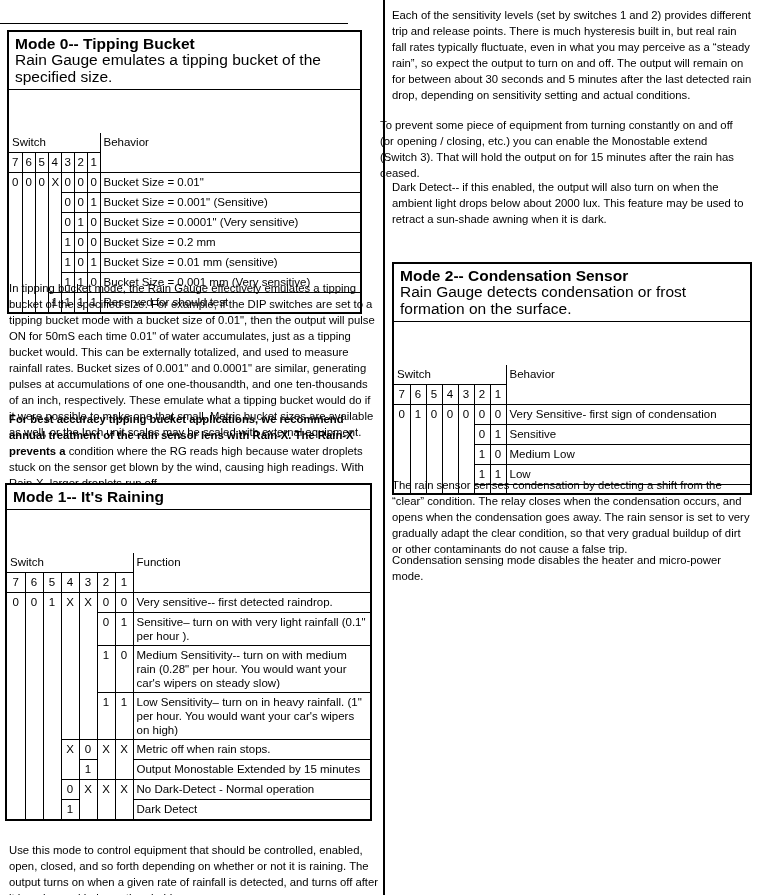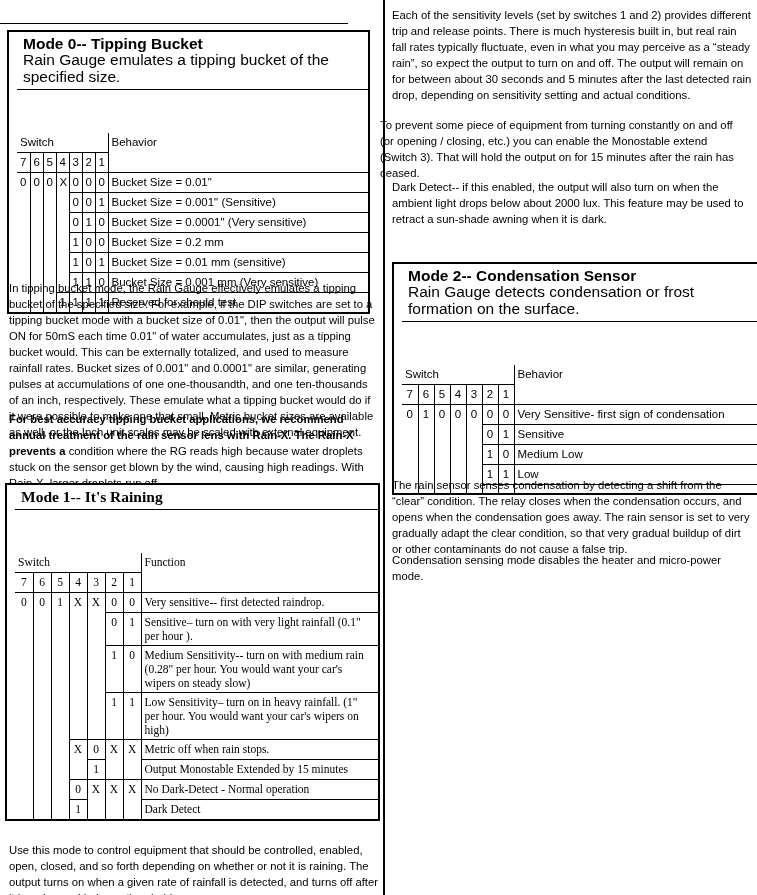--- a/index.html
+++ b/index.html
@@ -6,21 +6,21 @@
   .page {
     position:relative; width:757px; height:895px; background:#fff;
     font-family:"Liberation Sans", sans-serif; color:#000; overflow:hidden;
   }
   .toprule { position:absolute; left:0; top:23px; width:348px; height:1px; background:#000; }
   .divider { position:absolute; left:383px; top:0; width:2px; height:895px; background:#000; }
 
   .para { position:absolute; font-size:11.3px; line-height:16px; color:#000; }
   .boldlead { font-weight:bold; }
 
-  .box { position:absolute; border:2px solid #000; background:#fff;padding-left:8px; }
+  .box { position:absolute; border:2px solid #000; background:#fff; }
   .tbl-title { padding:3px 6px 4px 6px; border-bottom:1px solid #000; }
   .t1 { font-weight:bold; font-size:15.5px; line-height:17px; }
   .t2 { font-size:15.5px; line-height:16.5px; }
 
   table.grid { border-collapse:collapse; border:hidden; table-layout:fixed; width:100%;margin-top:43px; }
   table.grid td {
     border:1px solid #000; font-size:11.5px; line-height:14px;
     vertical-align:top; padding:2px 3px; word-wrap:break-word;
   }
   td.d { text-align:center; padding:2px 0; }
@@ -121,21 +121,21 @@
         <td class="lbl">Reserved for should test</td>
       </tr>
     </tbody>
       </table>
   </div>
 
   <div class="para" style="left:9px; top:280px; width:368px;">In tipping bucket mode, the Rain Gauge effectively emulates a tipping bucket of the specified size.  For example, if the DIP switches are set to a tipping bucket mode with a bucket size of 0.01", then the output will pulse ON for 50mS each time 0.01" of water accumulates, just as a tipping bucket would.  This can be externally totalized, and used to measure rainfall rates.  Bucket sizes of 0.001" and 0.0001" are similar, generating pulses at accumulations of one one-thousandth, and one ten-thousands of an inch, respectively.  These emulate what a tipping bucket would do if it were possible to make one that small.  Metric bucket sizes are available as well, or the Inch unit scales may be scaled with external equipment.</div>
 
   <div class="para" style="left:9px; top:411px; width:368px;"><span class="boldlead">For best accuracy tipping bucket applications, we recommend annual treatment of the rain sensor lens with Rain-X.  The Rain-X prevents a</span><span> condition where the RG reads high because water droplets stuck on the sensor get blown by the wind, causing high readings.  With Rain-X, larger droplets run off.</span></div>
 
-  <div class="box" style="left:5px; top:483px; width:363px;font-family:Liberation Serif, serif;">
+  <div class="box" style="left:5px; top:483px; width:363px;">
     <div class="tbl-title">
       <div class="t1">Mode 1-- It's Raining</div>
     </div>
     <table class="grid m1">
       <colgroup>
           <col class="cd">
           <col class="cd">
           <col class="cd">
           <col class="cd">
           <col class="cd">

